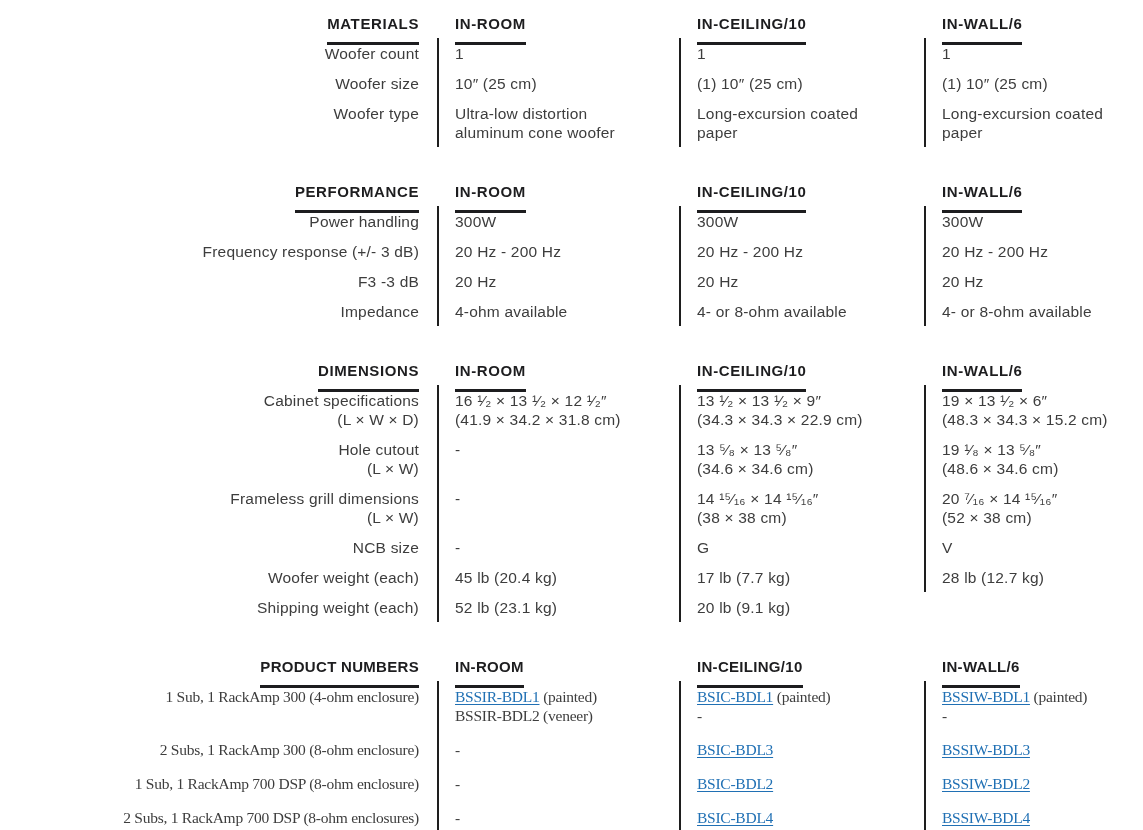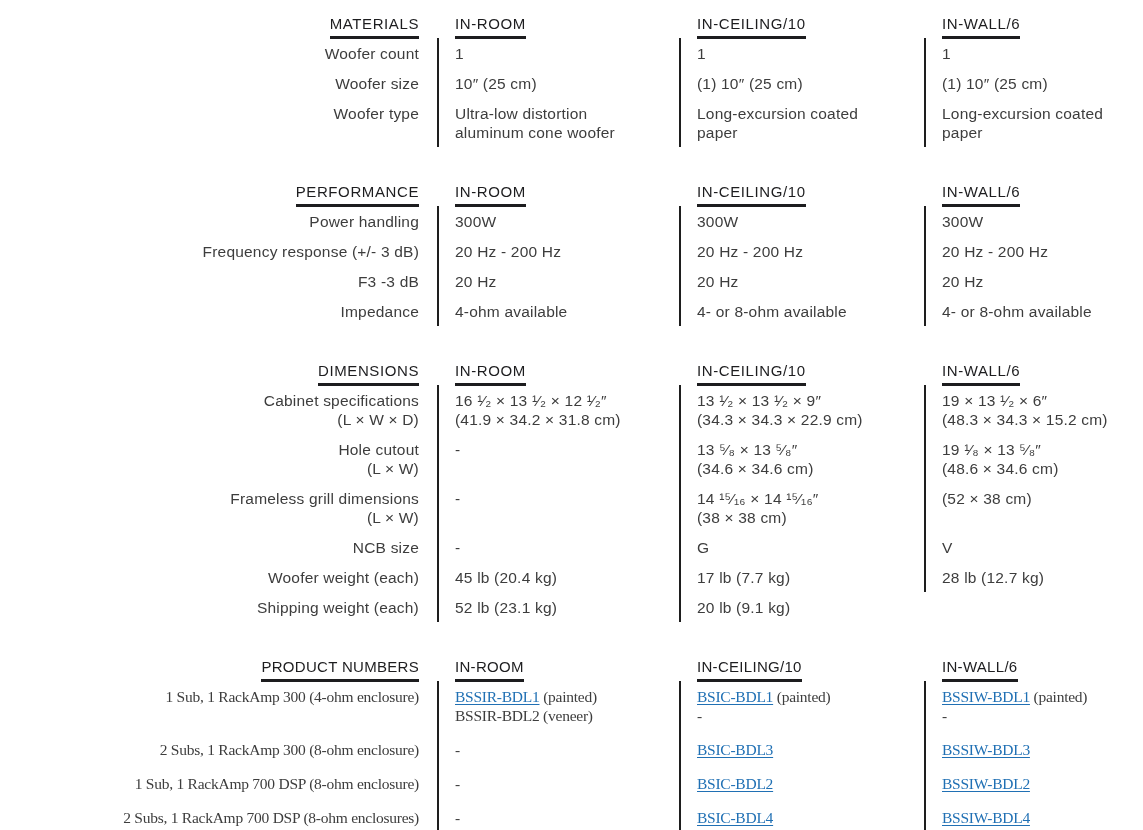--- a/index.html
+++ b/index.html
@@ -22,27 +22,27 @@
   .section:last-child { margin-bottom: 0; }
 
   .cell { line-height: 19px; letter-spacing: 0.2px; }
 
   
   .hcell { height: 24px; }
   .lh { text-align: right; padding-right: 18px; }
   .ch { padding-left: 18px; }
   .hdr {
     display: inline-block;
-    font-weight: normal;
+    font-weight: bold;
     font-size: 15px;
     line-height: 18px;
     letter-spacing: 0.6px;
     color: #1d1d1f;
     border-bottom: 3px solid #1d1d1f;
-    padding-bottom: 3px;
+    padding-bottom: 9px;
     white-space: nowrap;
     text-align: center;
   }
 
   
   .lab {
     text-align: right;
     padding: 6px 18px 5px 0;
   }
   .d {
@@ -208,20 +208,21 @@
         <div class="line">(L × W)</div>
       </div>
       <div class="cell d">
         <div class="line">-</div>
       </div>
       <div class="cell d">
         <div class="line">14 ¹⁵⁄₁₆ × 14 ¹⁵⁄₁₆″</div>
         <div class="line">(38 × 38 cm)</div>
       </div>
       <div class="cell d">
+        <div class="line">20 ⁷⁄₁₆ × 14 ¹⁵⁄₁₆″</div>
         <div class="line">(52 × 38 cm)</div>
       </div>
       <div class="cell lab">
         <div class="line">NCB size</div>
       </div>
       <div class="cell d">
         <div class="line">-</div>
       </div>
       <div class="cell d">
         <div class="line">G</div>

